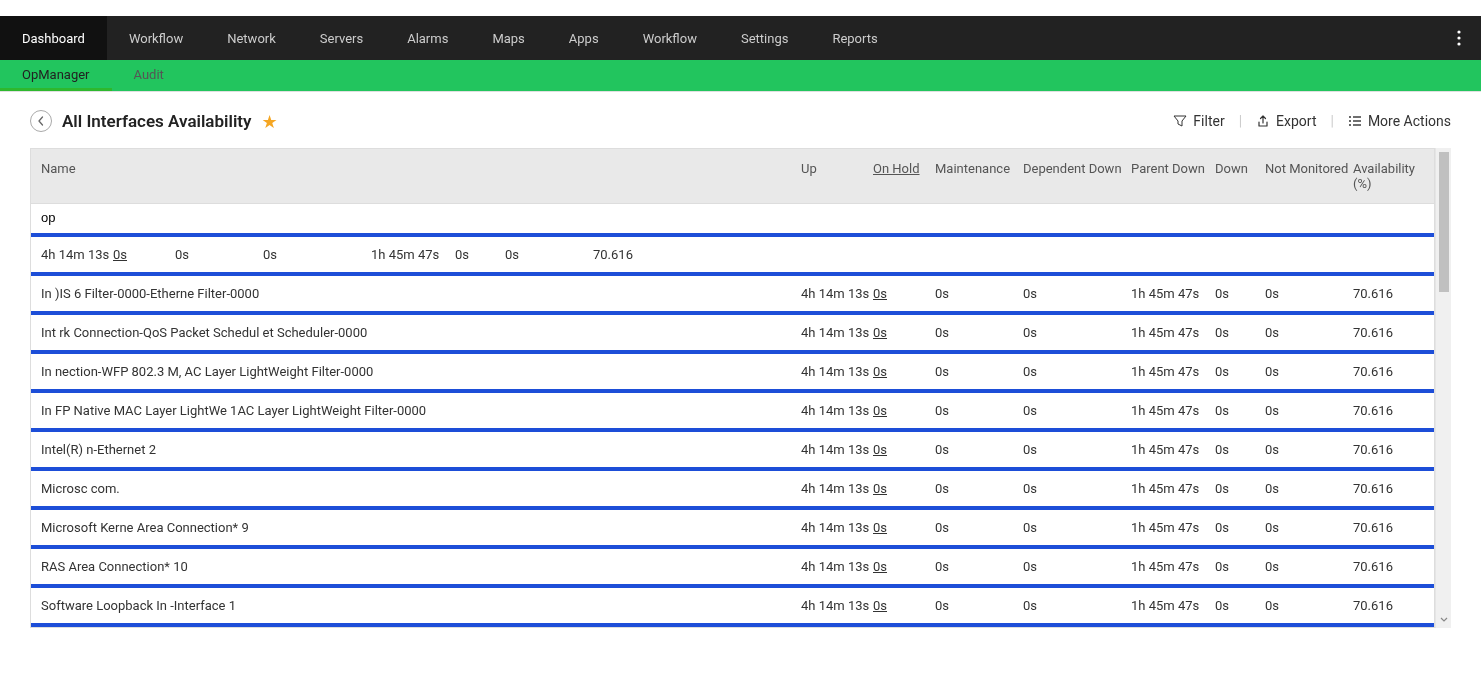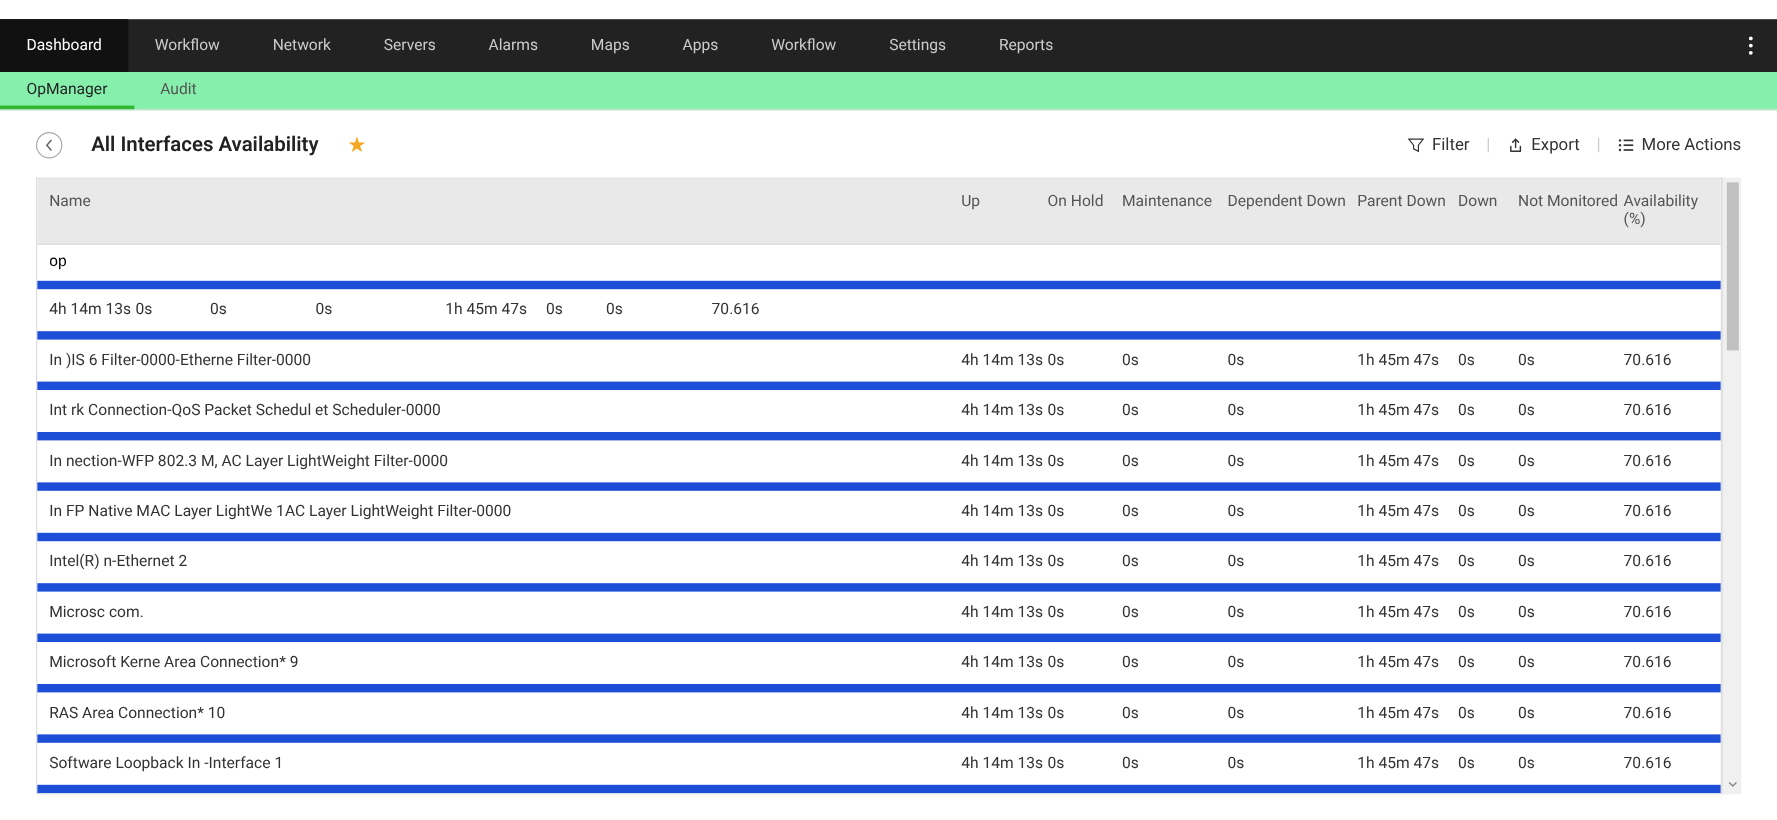--- a/index.html
+++ b/index.html
@@ -46,21 +46,21 @@
     .top-nav-kebab {
       color: #fff;
       cursor: pointer;
       padding: 0 10px;
       font-size: 16px;
       display: flex;
       align-items: center;
       height: 100%;
     }
     .sub-nav {
-      background: #86efac;
+      background: #22c55e;
       border-bottom: 1px solid #e0e0e0;
       display: flex;
       align-items: center;
       height: 32px;
       padding-left: 0;
     }
     .sub-nav-item {
       padding: 0 22px;
       height: 100%;
       display: flex;
@@ -76,21 +76,21 @@
     }
     .page-header {
       display: flex;
       align-items: center;
       justify-content: space-between;
       padding: 18px 30px 16px 30px;
     }
     .page-header-left {
       display: flex;
       align-items: center;
-      gap: 24px;
+      gap: 10px;
       justify-content: space-between;
     }
     .back-circle {
       width: 22px;
       height: 22px;
       border: 1px solid #aaa;
       border-radius: 50%;
       display: flex;
       align-items: center;
       justify-content: center;
@@ -135,38 +135,38 @@
     .thead {
       display: flex;
       background: #e9e9e9;
       border-bottom: 1px solid #ddd;
       font-size: 13px;
       color: #555;
       padding: 12px 10px;
     }
     .trow {
       display: flex;
-      border-bottom: 7px solid #1d4ed8;
+      border-bottom: 4px solid #1d4ed8;
       padding: 10px 10px;
       font-size: 13px;
       color: #333;
     }
     .trow.search-row {
       padding: 6px 10px 8px 10px;
     }
     .trow.search-row input {
       border: none;
       outline: none;
       font-size: 13px;
       width: 100%;
       background: transparent;
     }
     .col-name { flex: 0 0 760px; padding-right: 10px; word-break: break-word; white-space: normal; }
     .col-up { flex: 0 0 72px; }
-    .col-onhold { flex: 0 0 62px; }
+    .col-onhold { flex: 0 0 62px; text-decoration: underline; }
     .col-maint { flex: 0 0 88px; }
     .col-depdown { flex: 0 0 108px; }
     .col-parentdown { flex: 0 0 84px; }
     .col-down { flex: 0 0 50px; }
     .col-notmon { flex: 0 0 88px; }
     .col-avail { flex: 0 0 70px; }
     .scrollbar {
       width: 16px;
       background: #f0f0f0;
       position: relative;

